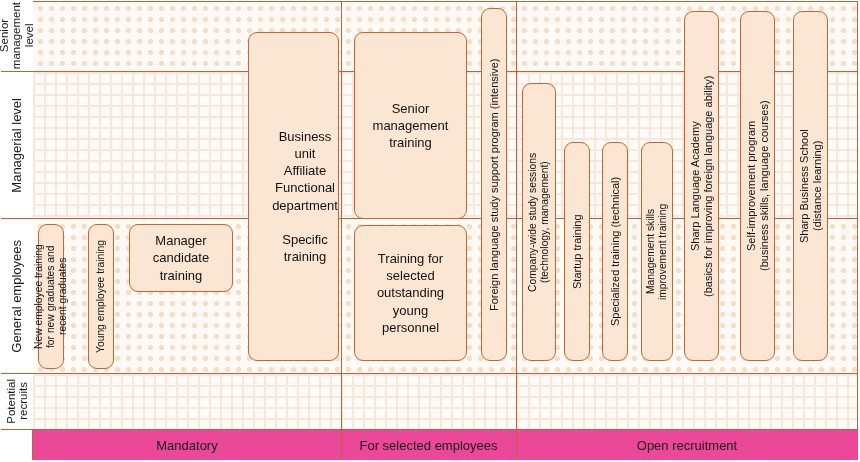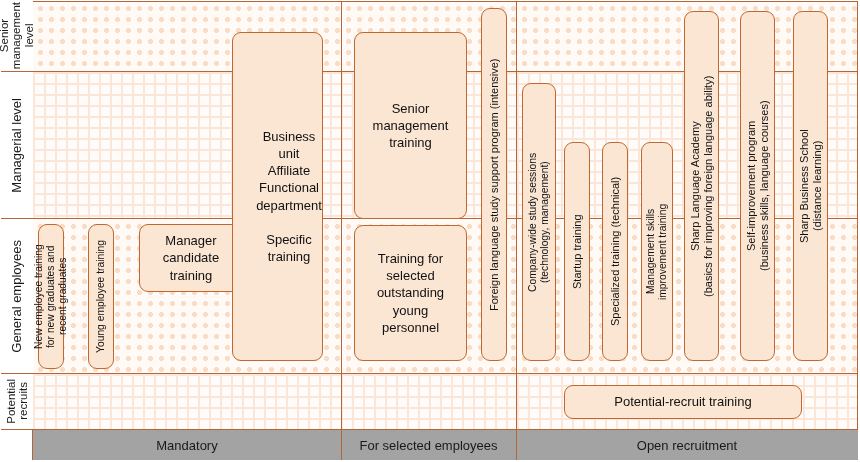--- a/index.html
+++ b/index.html
@@ -75,21 +75,21 @@
     width:0;height:429px;
     border-left:1.6px solid #b5653a;
     z-index:5;
   }
   .vsep.foot{top:430px;height:30px;}
 
   
   .footer{
     position:absolute;left:33px;top:430px;
     width:825px;height:30px;
-    background:#a3a3a3;
+    background:#ec4899;
     box-sizing:border-box;
     z-index:4;
   }
   .footcell{
     position:absolute;top:0;height:30px;
     display:flex;align-items:center;justify-content:center;
     font-size:13px;color:#1a1a1a;
   }
 
   
@@ -126,25 +126,25 @@
   <div class="band grid" style="top:72px;height:147px;"></div>
   <div class="band dots" style="top:219px;height:155px;"></div>
   <div class="band grid" style="top:374px;height:56px;"></div>
 
   <div class="box v xs" style="left:38px;top:224px;width:26px;height:145px;">New employee training
 for new graduates and
 recent graduates</div>
 
   <div class="box v xs" style="left:88px;top:224px;width:26px;height:145px;">Young employee training</div>
 
-  <div class="box" style="left:139px;top:224px;width:104px;height:68px;">Manager
+  <div class="box" style="left:129px;top:224px;width:104px;height:68px;">Manager
 candidate
 training</div>
 
-  <div class="box" style="left:232px;top:32px;width:91px;height:329px;padding-left:26px;">Business unit
+  <div class="box" style="left:248px;top:32px;width:91px;height:329px;padding-left:26px;">Business unit
 Affiliate
 Functional
 department
 
 Specific
 training</div>
 
   <div class="box" style="left:354px;top:32px;width:113px;height:187px;">Senior
 management
 training</div>
@@ -170,21 +170,20 @@
 
   <div class="box v sm" style="left:684px;top:11px;width:35px;height:350px;">Sharp Language Academy
 (basics for improving foreign language ability)</div>
 
   <div class="box v sm" style="left:740px;top:11px;width:35px;height:350px;">Self-improvement program
 (business skills, language courses)</div>
 
   <div class="box v sm" style="left:793px;top:11px;width:35px;height:350px;">Sharp Business School
 (distance learning)</div>
 
-  <div class="box" style="left:564px;top:385px;width:238px;height:34px;">Potential-recruit training</div>
 
   <div class="vsep" style="left:341px;"></div>
   <div class="vsep" style="left:516px;"></div>
 
   <div class="footer">
     <div class="footcell" style="left:0px;width:308px;">Mandatory</div>
     <div class="footcell" style="left:483px;width:342px;">Open recruitment</div>
     <div class="footcell" style="left:308px;width:175px;">For selected employees</div>
   </div>
   <div class="vsep foot" style="left:341px;"></div>

